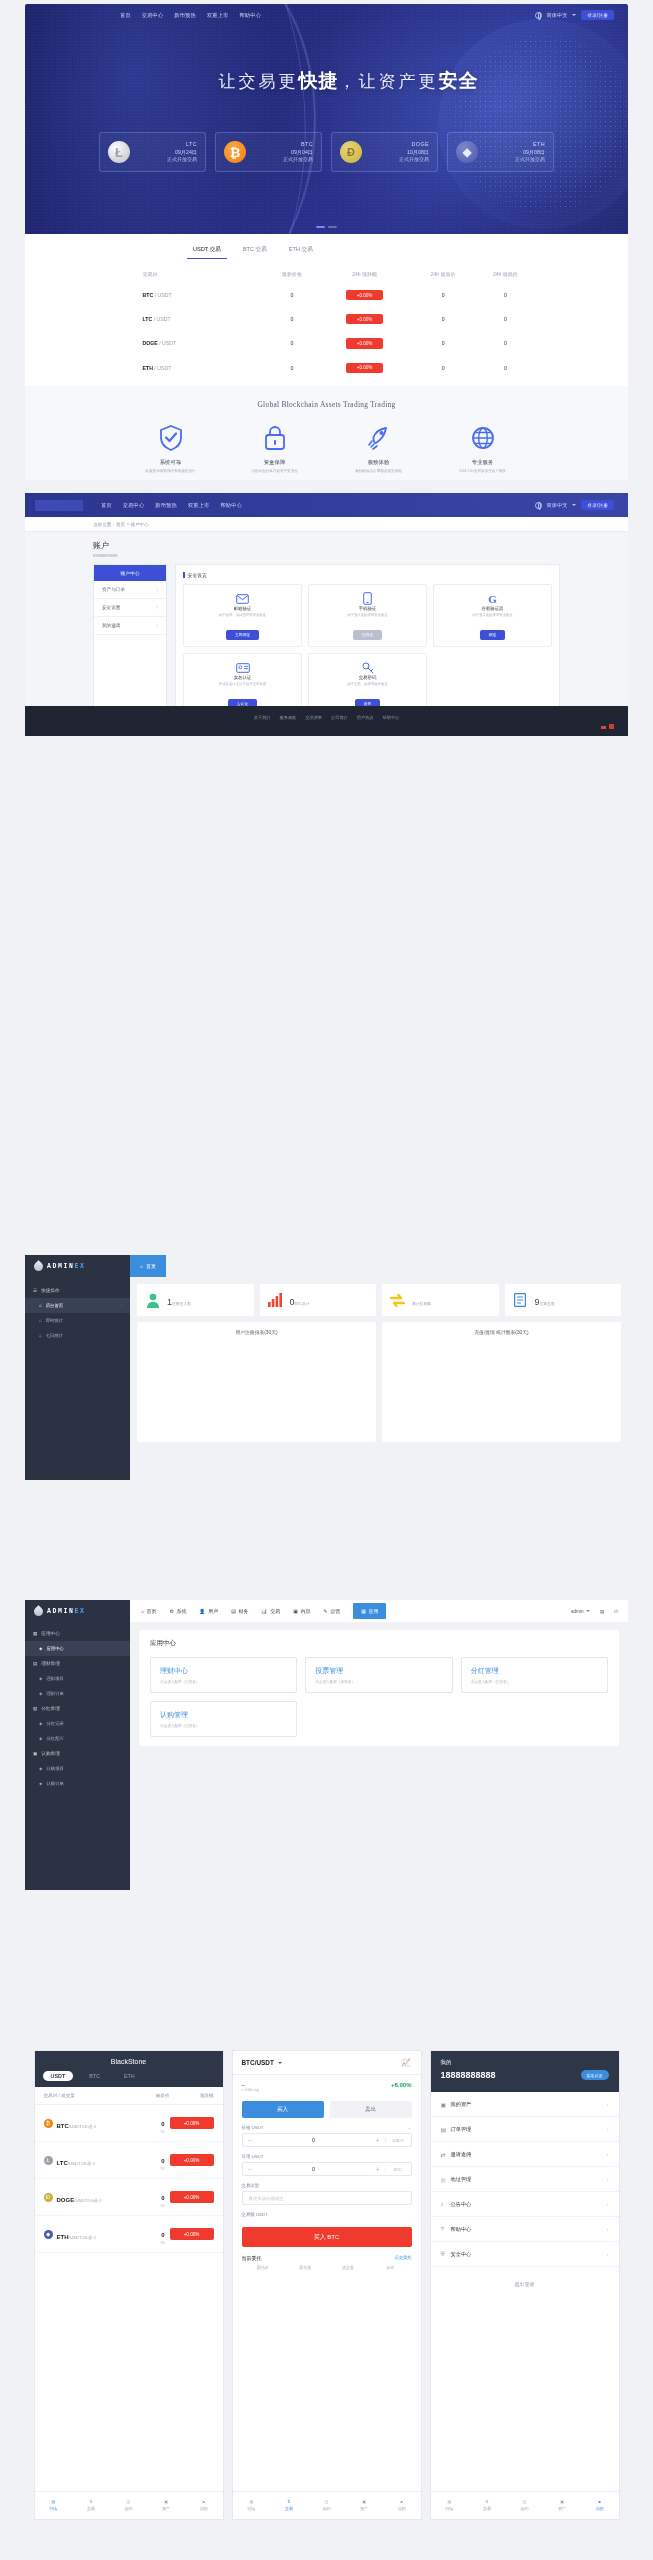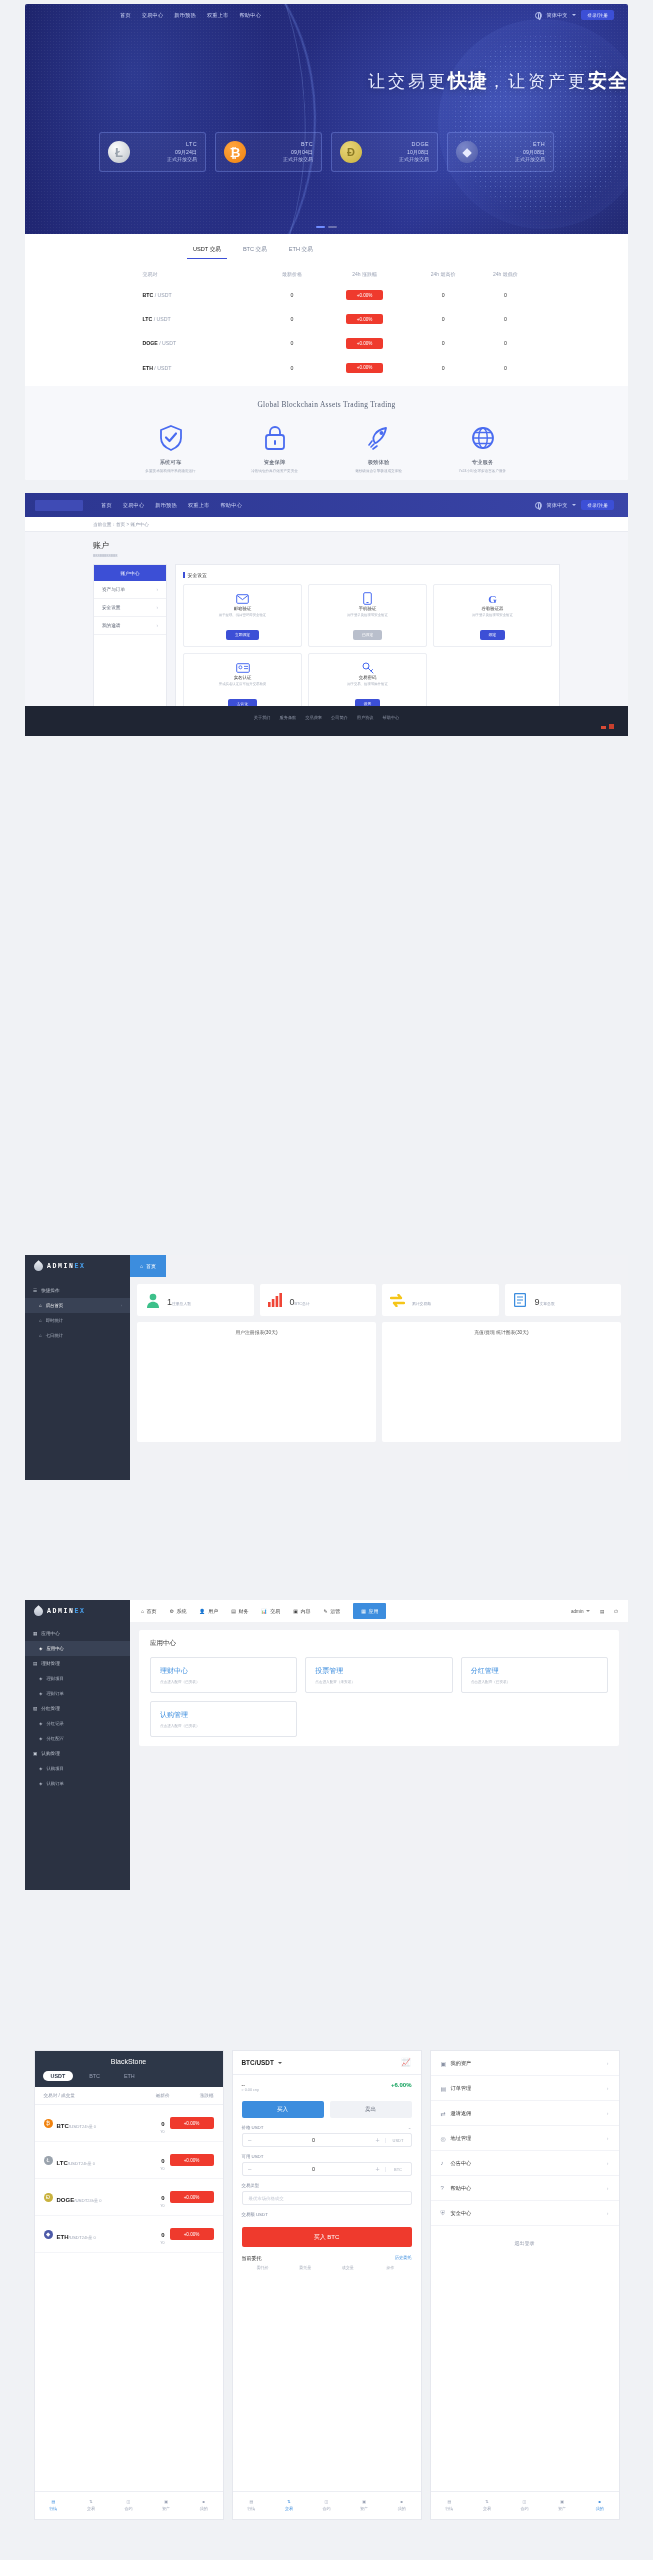--- a/index.html
+++ b/index.html
@@ -71,21 +71,21 @@
   }
   .globe-ic::before{content:"";position:absolute;left:2.4px;top:-.8px;width:1.2px;height:6.6px;border-radius:50%;border:.7px solid #b9c3ee;}
   .nav-lang{ color:#cfd6f5; font-size:5.2px; }
   .caret{ width:0;height:0;border-left:2.2px solid transparent;border-right:2.2px solid transparent;border-top:2.6px solid #b9c3ee; }
   .nav-btn{
     background:#3c4fd6; color:#fff; font-size:4.6px; padding:2.6px 6px; border-radius:2px; border:none;
     letter-spacing:.2px;
   }
 
   .hero-title{
-    position:relative; z-index:5; text-align:right; margin-top:42px;
+    position:relative; z-index:5; text-align:center; margin-top:42px;
     color:#e8ecff; font-size:17px; letter-spacing:3px; font-weight:400;
     text-shadow:0 1px 6px rgba(0,0,0,.3);
     padding-left:44px;
   }
   .hero-title b{ font-weight:700; color:#fff; font-size:19px; letter-spacing:1px; }
 
   .coin-row{
     position:relative; z-index:5; display:flex; justify-content:center; gap:9px; margin-top:38px;
   }
   .coin-card{
@@ -902,20 +902,25 @@
       <div class="ph-bot">
         <div class="b"><div class="bi">▤</div><span>行情</span></div>
         <div class="b on"><div class="bi">⇅</div><span>交易</span></div>
         <div class="b"><div class="bi">◫</div><span>合约</span></div>
         <div class="b"><div class="bi">▣</div><span>资产</span></div>
         <div class="b"><div class="bi">☻</div><span>我的</span></div>
       </div>
     </div>
 
     <div class="phone">
+      <div class="mi-head">
+        <div class="mi-t">我的</div>
+        <div class="mi-phone">18888888888</div>
+        <div class="mi-badge">实名认证</div>
+      </div>
       <div class="mi-row">
           <span class="mic">▣</span>
           <span>我的资产</span>
           <span class="ar">›</span>
         </div>
       <div class="mi-row">
           <span class="mic">▤</span>
           <span>订单管理</span>
           <span class="ar">›</span>
         </div>

